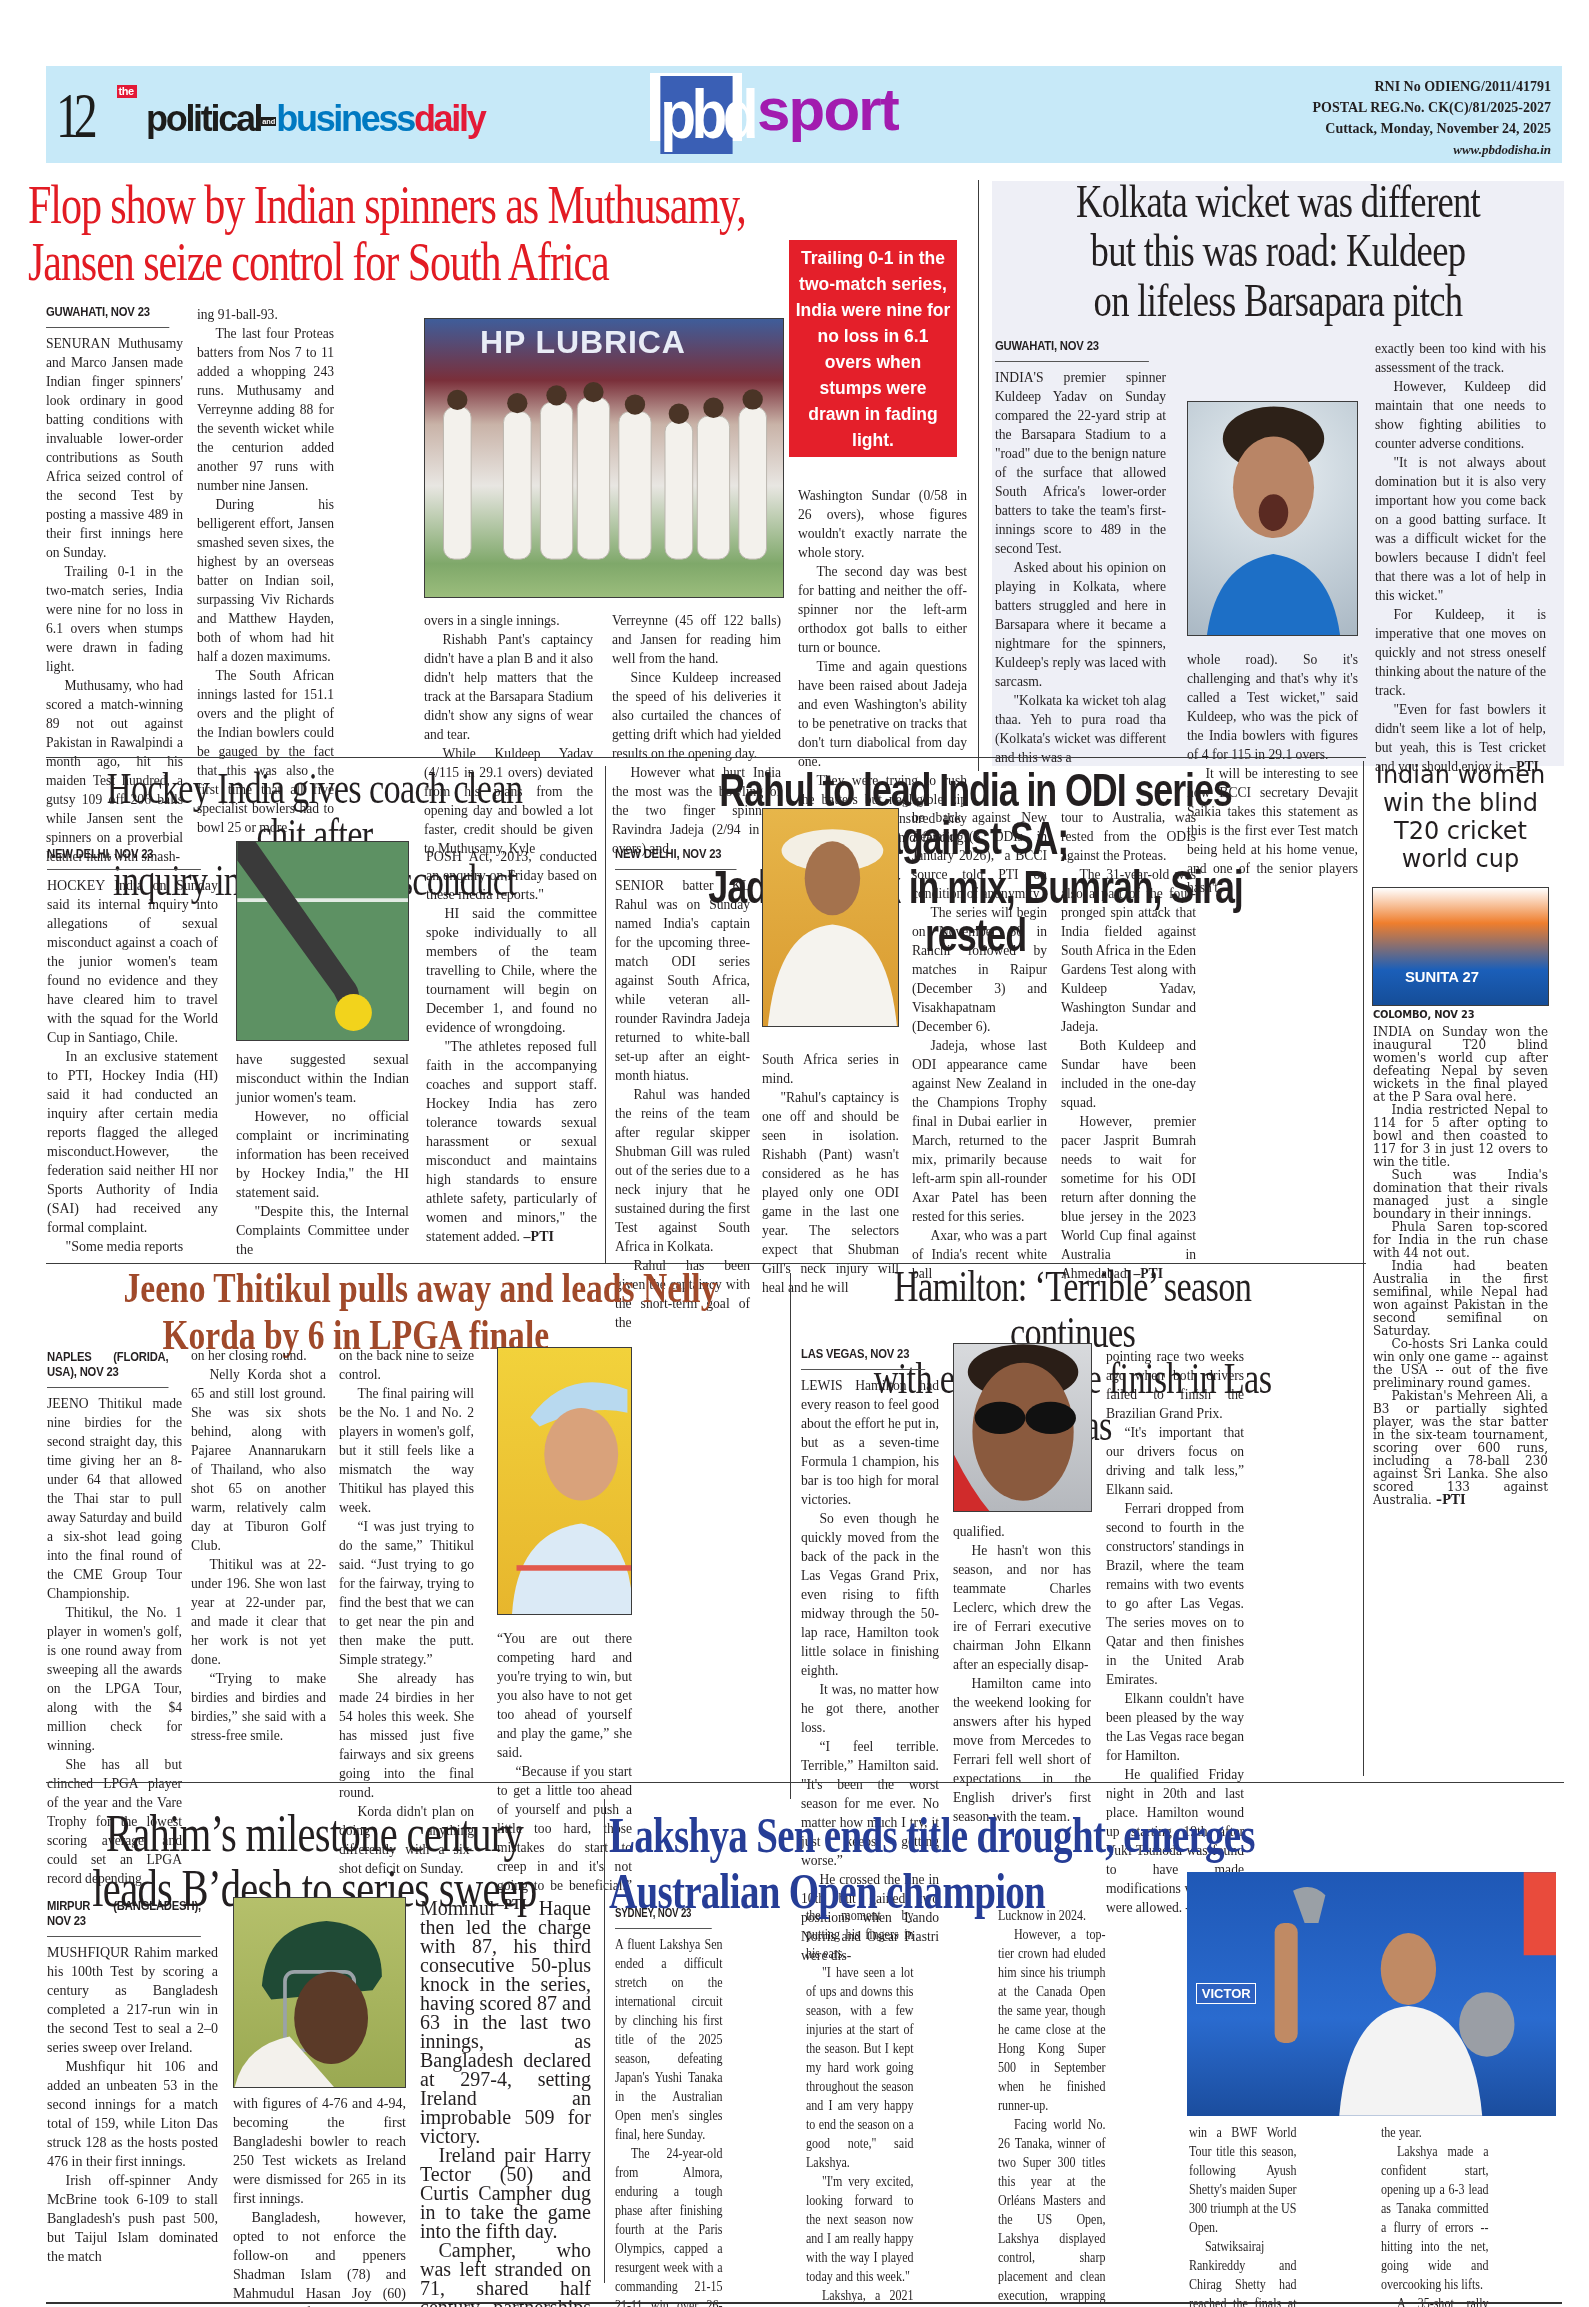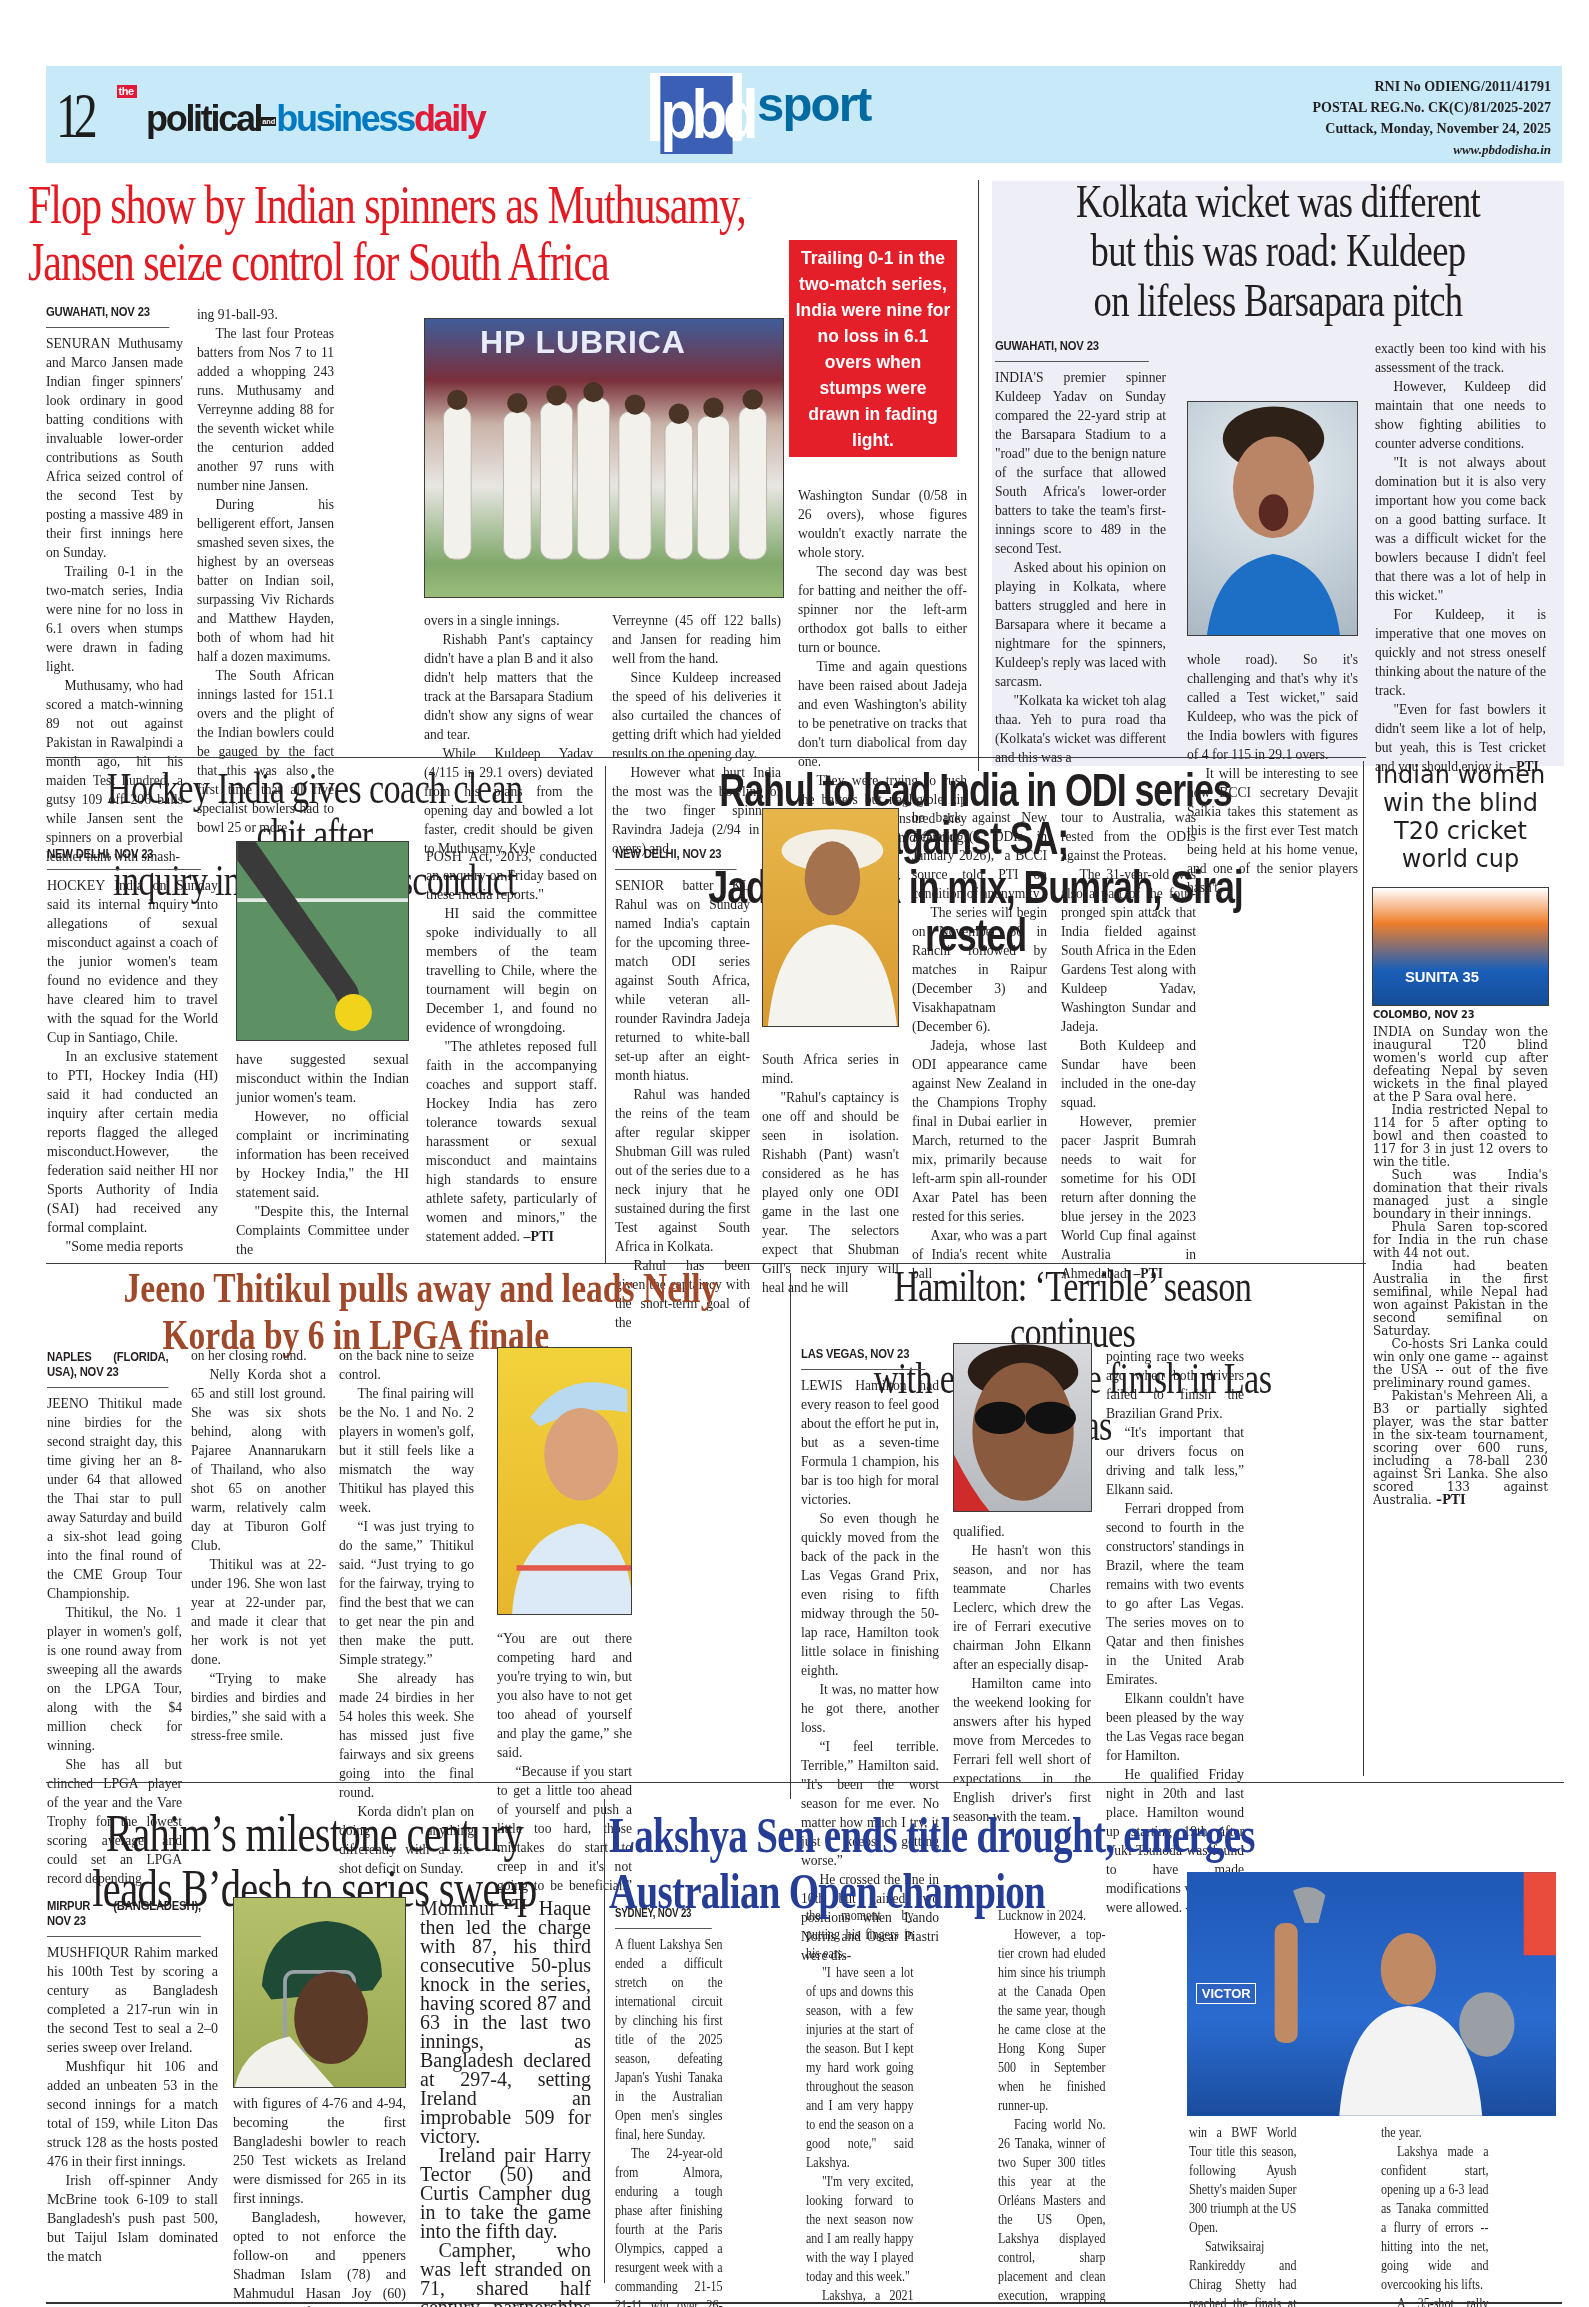--- a/index.html
+++ b/index.html
@@ -10,21 +10,21 @@
   .mast { position: absolute; left: 46px; top: 66px; width: 1516px; height: 97px; background: #c7e9f8; }
   .pg-num { position: absolute; left: 10px; top: 17.5px; font-family: "Liberation Serif", serif; font-size: 64px; line-height: 1; letter-spacing: -8.3px; transform: scaleX(0.75); transform-origin: left top; color: #1d1d1b; }
   .logo { position: absolute; left: 69px; top: 23px; font-family: "Liberation Sans", sans-serif; font-weight: bold; font-size: 36px; letter-spacing: -2.3px; line-height: 1; }
   .logo .the { position: absolute; left: 1.8px; top: -3.7px; background: #e31937; color: #fff; font-size: 11px; padding: 0.9px 3.7px 0.9px 1.8px; letter-spacing: -0.5px; }
   .logo .w1 { color: #1d1d1b; }
   .logo .and { font-size: 7.4px; letter-spacing: 0; background: #1d1d1b; color: #fff; padding: 0 0.9px; vertical-align: 7.4px; }
   .logo .w2 { color: #0079c1; }
   .logo .w3 { color: #e31937; }
   .pbd-box { position: absolute; left: 604px; top: 7.4px; width: 92px; height: 68px; background: #fff; }
   .pbd-box span { display: block; margin: 2.8px 3.7px; background: #3a5fb5; color: #fff; font-family: "Liberation Sans", sans-serif; font-weight: bold; font-size: 69px; line-height: 78px; text-align: center; letter-spacing: -5.5px; transform: scaleX(0.85); }
-  .sport { position: absolute; left: 711px; top: 14px; font-family: "Liberation Sans", sans-serif; font-weight: bold; color: #0369a1; font-size: 49px; letter-spacing: -1.8px; line-height: 1; }
+  .sport { position: absolute; left: 711px; top: 14px; font-family: "Liberation Sans", sans-serif; font-weight: bold; color: #a21caf; font-size: 60px; letter-spacing: -1.8px; line-height: 1; }
   .meta { position: absolute; right: 11px; top: 10px; text-align: right; font-family: "Liberation Serif", serif; font-weight: bold; font-size: 14px; line-height: 21px; color: #231f20; }
   .meta .url { font-style: italic; font-size: 13px; }
 
   
   .hr { position: absolute; height: 1.4px; background: #3c3c3c; }
   .vr { position: absolute; width: 1.4px; background: #3c3c3c; }
 
   
   .hl { position: absolute; font-family: "Liberation Serif", serif; line-height: 1.05; text-align: center; }
   .hl-red { color: #e21b23; font-size: 54px; letter-spacing: -1.4px; }
@@ -274,21 +274,21 @@
 <div class="vr" style="left:1363px; top:761px; height:1015px;"></div>
 
 <article>
   <div class="hl" style="left:1373px; top:761px; width:175px; font-family:'DejaVu Sans',sans-serif; font-size:24px; line-height:28px; color:#231f20;">
     <div>Indian women</div>
     <div>win the blind</div>
     <div>T20 cricket</div>
     <div>world cup</div>
   </div>
   <div class="photo" style="left:1372px; top:887px; width:177px; height:119px; background:linear-gradient(180deg,#ffffff 0%,#ef7e2d 30%,#1b5fb9 70%,#154d98 100%);">
-    <div style="position:absolute;left:32px;top:81px;font-family:'Liberation Sans',sans-serif;font-weight:bold;font-size:14.8px;color:#fff;">SUNITA 35</div>
+    <div style="position:absolute;left:32px;top:81px;font-family:'Liberation Sans',sans-serif;font-weight:bold;font-size:14.8px;color:#fff;">SUNITA 27</div>
   </div>
   <div class="col" style="left:1373px; top:1008px; width:175px; font-family:'DejaVu Serif',serif; font-size:12px; line-height:13px;">
     <div class="dateline" style="font-family:'DejaVu Sans',sans-serif; font-size:11px; border-bottom:none; padding-bottom:1.8px; margin-bottom:2.8px;">COLOMBO, NOV 23</div>
     <div class="colbody">
         <p class="first">INDIA on Sunday won the inaugural T20 blind women's world cup after defeating Nepal by seven wickets in the final played at the P Sara oval here.</p>
         <p>India restricted Nepal to 114 for 5 after opting to bowl and then coasted to 117 for 3 in just 12 overs to win the title.</p>
         <p>Such was India's domination that their rivals managed just a single boundary in their innings.</p>
         <p>Phula Saren top-scored for India in the run chase with 44 not out.</p>
         <p>India had beaten Australia in the first semifinal, while Nepal had won against Pakistan in the second semifinal on Saturday.</p>
         <p>Co-hosts Sri Lanka could win only one game -- against the USA -- out of the five preliminary round games.</p>

